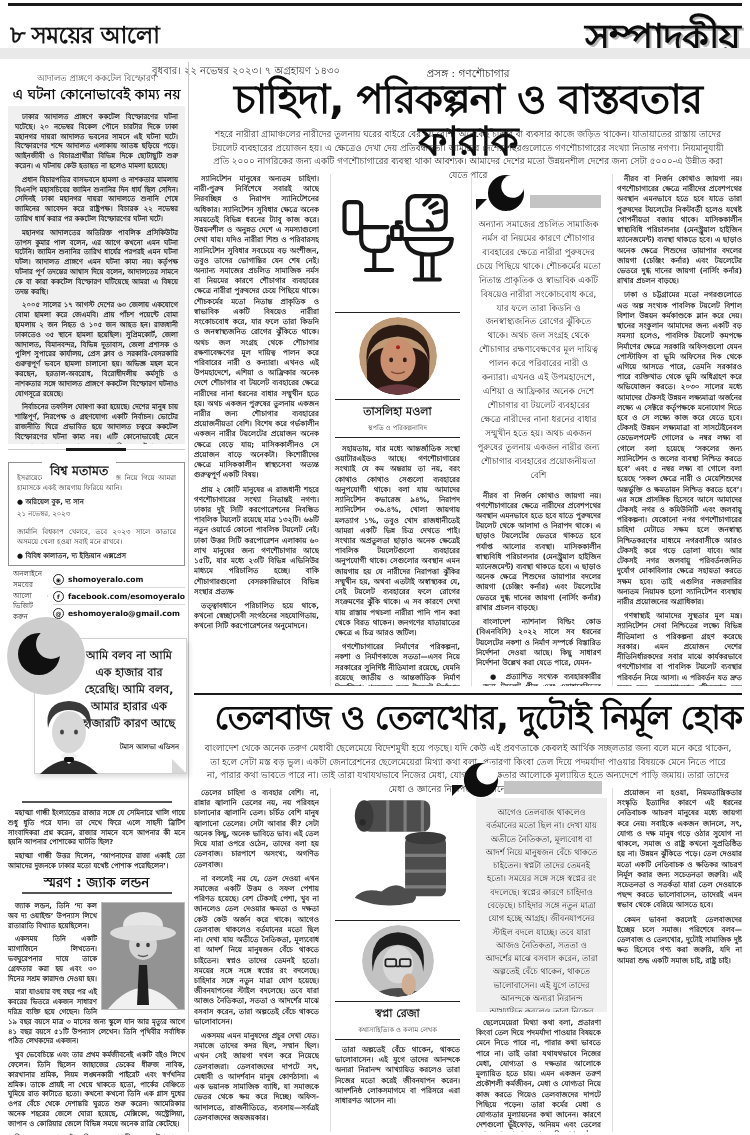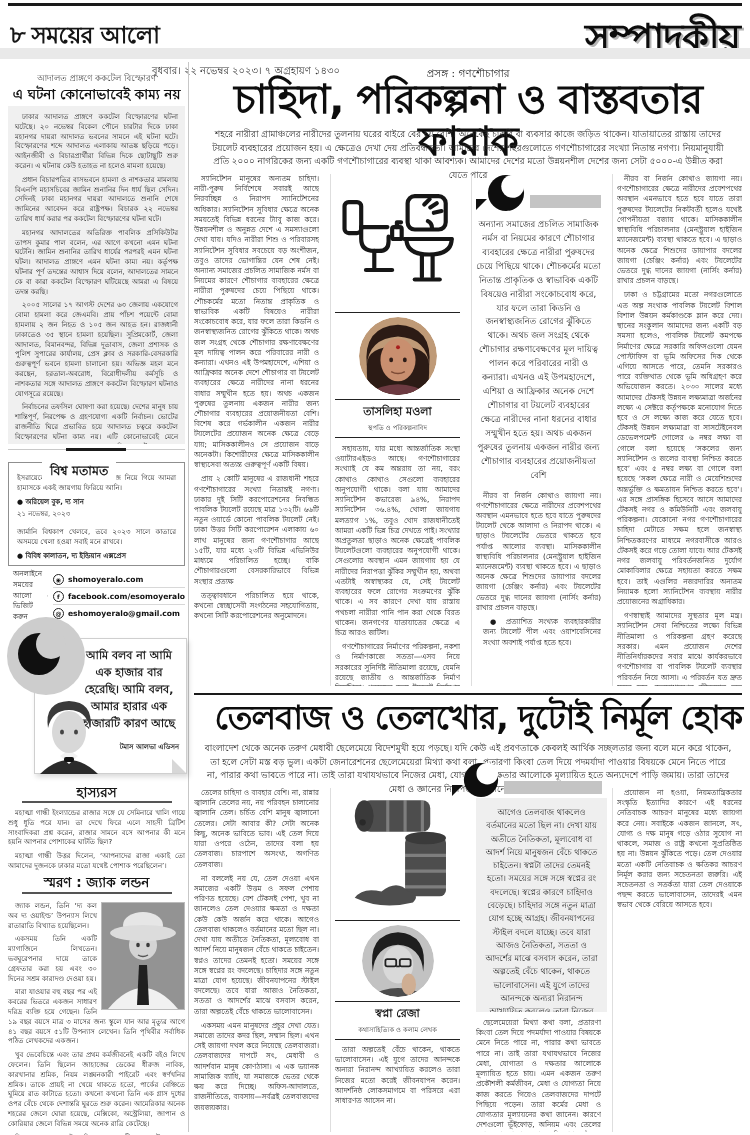--- a/index.html
+++ b/index.html
@@ -1,21 +1,21 @@
 <!DOCTYPE html>
 <html lang="bn"><head>
 <meta charset="utf-8">
 <style>
   html,body{margin:0;padding:0;background:#fff;}
   .page{position:relative;width:750px;height:1135px;background:#fff;overflow:hidden;
         font-family:"DejaVu Sans", sans-serif;color:#161616;}
   .abs{position:absolute;}
   .ctr{text-align:center;}
   .just{text-align:justify;}
-  .bodytext{font-size:7.2px;line-height:1.42;color:#1c1c1c;}
+  .bodytext{font-size:7.2px;line-height:1.42;color:#1c1c1c;font-weight:bold;}
   .bodytext p{margin:0 0 4px 0;text-indent:7px;}
   .rule{background:#1a1a1a;}
   .hair{background:#c9c9c9;}
   .colrule{background:#dedede;width:1px;}
   
   .brand{font-size:23px;font-weight:800;letter-spacing:-0.5px;}
   .pageno{font-size:24px;font-weight:800;margin-right:6px;}
   .dateline{font-size:10px;color:#333;margin-top:33px;}
   .masthead{font-size:38px;font-weight:800;letter-spacing:-1px;color:#0c0c0c;
             text-shadow:2px 2px 0 #b5b5b5;}
@@ -165,21 +165,20 @@
     <rect width="86" height="80" fill="#ffffff" opacity="0"></rect>
     <path d="M14,80 Q43,52 72,80 Z" fill="#2b2b2b"></path>
     <path d="M34,62 L43,56 L52,62 L43,70 Z" fill="#f2f2f2"></path>
     <rect x="38" y="63" width="10" height="5" rx="2" fill="#111"></rect>
     <ellipse cx="43" cy="38" rx="17" ry="21" fill="#d8d8d8"></ellipse>
     <path d="M22,34 Q18,8 43,7 Q68,8 64,34 Q60,16 43,16 Q26,16 22,34 Z" fill="#3a3a3a"></path>
     <ellipse cx="36" cy="38" rx="2" ry="2.5" fill="#444"></ellipse>
       <ellipse cx="50" cy="38" rx="2" ry="2.5" fill="#444"></ellipse>
   </svg>
 
-  <div class="abs ctr sec-title" style="left:8px;top:782px;width:177px;">হাস্যরস</div>
   <div class="abs" style="left:22px;top:801px;width:150px;height:2px;background:#555;"></div>
   <div class="abs bodytext just" style="left:8px;top:809px;width:177px;height:56px;font-size:6.9px;">
     <p>মহাত্মা গান্ধী ইংল্যান্ডের রাজার সঙ্গে যে সেমিনারে খালি গায়ে শুধু ধুতি পরে যান। তা দেখে ফিরে এলে সাহসী ব্রিটিশ সাংবাদিকরা প্রশ্ন করেন, রাজার সামনে বসে আপনার কী মনে হয়নি আপনার পোশাকের ঘাটতি ছিল?</p>
     <p>মহাত্মা গান্ধী উত্তর দিলেন, ‘আপনাদের রাজা একাই তো আমাদের দুজনকে ঢাকার মতো যথেষ্ট পোশাক পরেছিলেন’।</p>
   </div>
 
   <div class="abs ctr sec-title" style="left:8px;top:872px;width:177px;">স্মরণ : জ্যাক লন্ডন</div>
   <div class="abs" style="left:22px;top:892px;width:150px;height:2px;background:#555;"></div>
   <div class="abs bodytext just" style="left:8px;top:902px;width:177px;height:230px;font-size:6.9px;">
     <svg class="photo-frame" style="float:right;margin:0 0 3px 4px;" width="82" height="106" viewBox="0 0 82 106">
@@ -271,20 +270,21 @@
       <div class="tri"></div>
       <svg width="38" height="38" viewBox="0 0 40 40">
         <circle cx="20" cy="20" r="19" fill="#0e0e0e"></circle>
           <circle cx="27" cy="13" r="12" fill="#fff"></circle>
       </svg>
       <div class="pq-bar"></div>
     </div>
     <div class="pq-text" style="margin:6px 0 8px;">অন্যান্য সমাজের প্রচলিত সামাজিক নর্মস বা নিয়মের কারণে শৌচাগার ব্যবহারের ক্ষেত্রে নারীরা পুরুষদের চেয়ে পিছিয়ে থাকে। শৌচকর্মের মতো নিতান্ত প্রাকৃতিক ও স্বাভাবিক একটি বিষয়েও নারীরা সংকোচবোধ করে, যার ফলে তারা কিডনি ও জনস্বাস্থ্যজনিত রোগের ঝুঁকিতে থাকে। অথচ জল সংগ্রহ থেকে শৌচাগার রক্ষণাবেক্ষণের মূল দায়িত্ব পালন করে পরিবারের নারী ও কন্যারা। এখনও এই উপমহাদেশে, এশিয়া ও আফ্রিকার অনেক দেশে শৌচাগার বা টয়লেট ব্যবহারের ক্ষেত্রে নারীদের নানা ধরনের বাধার সম্মুখীন হতে হয়। অথচ একজন পুরুষের তুলনায় একজন নারীর জন্য শৌচাগার ব্যবহারের প্রয়োজনীয়তা বেশি</div>
     <div class="bodytext just">
       <p>নীরব বা নির্জন কোথাও জায়গা নয়। গণশৌচাগারের ক্ষেত্রে নারীদের প্রবেশপথের অবস্থান এমনভাবে হতে হবে যাতে পুরুষদের টয়লেট থেকে আলাদা ও নিরাপদ থাকে। এ ছাড়াও টয়লেটের ভেতরে থাকতে হবে পর্যাপ্ত আলোর ব্যবস্থা। মাসিককালীন স্বাস্থ্যবিধি পরিচালনার (মেনস্ট্রুয়াল হাইজিন ম্যানেজমেন্ট) ব্যবস্থা থাকতে হবে। এ ছাড়াও অনেক ক্ষেত্রে শিশুদের ডায়াপার বদলের জায়গা (চেঞ্জিং কর্নার) এবং টয়লেটের ভেতরে দুগ্ধ দানের জায়গা (নার্সিং কর্নার) রাখার প্রচলন বাড়ছে।</p>
+      <p>বাংলাদেশ ন্যাশনাল বিল্ডিং কোড (বিএনবিসি) ২০২২ সালে সব ধরনের টয়লেটের নকশা ও নির্মাণ সম্পর্কে বিস্তারিত নির্দেশনা দেওয়া আছে। কিছু সাধারণ নির্দেশনা উল্লেখ করা যেতে পারে, যেমন-</p>
       <p class="bullet">● প্রত্যাশিত সংখ্যক ব্যবহারকারীর জন্য টয়লেট পীল এবং ওয়াশবেসিনের সংখ্যা অবশ্যই পর্যাপ্ত হতে হবে।</p>
 
     </div>
   </div>
 
   <div class="abs col bodytext just" style="left:617px;top:174px;width:125px;height:512px;">
     <p>নীরব বা নির্জন কোথাও জায়গা নয়। গণশৌচাগারের ক্ষেত্রে নারীদের প্রবেশপথের অবস্থান এমনভাবে হতে হবে যাতে তারা পুরুষদের টয়লেটের নিকটবর্তী হলেও যথেষ্ট গোপনীয়তা বজায় থাকে। মাসিককালীন স্বাস্থ্যবিধি পরিচালনার (মেনস্ট্রুয়াল হাইজিন ম্যানেজমেন্ট) ব্যবস্থা থাকতে হবে। এ ছাড়াও অনেক ক্ষেত্রে শিশুদের ডায়াপার বদলের জায়গা (চেঞ্জিং কর্নার) এবং টয়লেটের ভেতরে দুগ্ধ দানের জায়গা (নার্সিং কর্নার) রাখার প্রচলন বাড়ছে।</p>
     <p>ঢাকা ও চট্টগ্রামের মতো নগরগুলোতে এত অল্প সংখ্যক পাবলিক টয়লেট বিশাল বিশাল উন্নয়ন কর্মকাণ্ডকে ম্লান করে দেয়। স্থানের সংকুলান আমাদের জন্য একটি বড় সমস্যা হলেও, পাবলিক টয়লেট কমপক্ষে নির্মাণের ক্ষেত্রে সরকারি অফিসগুলো যেমন পোস্টাফিস বা ভূমি অফিসের দিক থেকে এগিয়ে আসতে পারে, তেমনি সরকারও পারে ব্যক্তিখাত থেকে ভূমি অধিগ্রহণ করে অভিযোজন করতে। ২০৩০ সালের মধ্যে আমাদের টেকসই উন্নয়ন লক্ষ্যমাত্রা অর্জনের লক্ষ্যে এ সেক্টরে কর্তৃপক্ষকে মনোযোগ দিতে হবে ও সে লক্ষ্যে কাজ করে যেতে হবে। টেকসই উন্নয়ন লক্ষ্যমাত্রা বা সাসটেইনেবল ডেভেলপমেন্ট গোলের ৬ নম্বর লক্ষ্য বা গোলে বলা হয়েছে ‘সকলের জন্য স্যানিটেশন ও জলের ব্যবস্থা নিশ্চিত করতে হবে’ এবং ৫ নম্বর লক্ষ্য বা গোলে বলা হয়েছে ‘সকল ক্ষেত্রে নারী ও মেয়েশিশুদের অন্তর্ভুক্তি ও ক্ষমতায়ন নিশ্চিত করতে হবে’। এর সঙ্গে প্রাসঙ্গিক হিসেবে আসে আমাদের টেকসই নগর ও কমিউনিটি এবং জলবায়ু পরিকল্পনা। যেকোনো নগর গণশৌচাগারের চাহিদা মেটাতে সক্ষম হলে জনস্বাস্থ্য নিশ্চিতকরণের মাধ্যমে নগরবাসীকে আরও টেকসই করে গড়ে তোলা যাবে। আর টেকসই নগর জলবায়ু পরিবর্তনজনিত দুর্যোগ মোকাবিলার ক্ষেত্রে সহায়তা করতে সক্ষম হবে। তাই এগুলির নজরদারির অন্যতম নিয়ামক হলো স্যানিটেশন ব্যবস্থায় নারীর প্রয়োজনের অগ্রাধিকার।</p>
     <p>গণস্বাস্থ্যই আমাদের সুস্থতার মূল মন্ত্র। স্যানিটেশন সেবা নিশ্চিতের লক্ষ্যে বিভিন্ন নীতিমালা ও পরিকল্পনা গ্রহণ করেছে সরকার। এমন প্রয়োজন দেশের নীতিনির্ধারকদের সবার মাঝে কার্যকরভাবে গণশৌচাগার বা পাবলিক টয়লেট ব্যবস্থার পরিবর্তন নিয়ে আসা। এ পরিবর্তন যত দ্রুত সম্ভব হবে, জনসাধারণের জীবনমান তত দ্রুত উন্নত হবে।</p>
   </div>
@@ -359,15 +359,16 @@
   </div>
   <div class="abs pq-box" style="left:476px;top:798px;width:131px;height:214px;">
     <div class="pq-text" style="font-size:8.2px;">আগেও তেলবাজ থাকলেও বর্তমানের মতো ছিল না। দেখা যায় অতীতে নৈতিকতা, মূল্যবোধ বা আদর্শ নিয়ে মানুষজন বেঁচে থাকতে চাইতেন। স্বপ্নটা তাদের তেমনই হতো। সময়ের সঙ্গে সঙ্গে স্বপ্নের রং বদলেছে। স্বপ্নের কারণে চাহিদাও বেড়েছে। চাহিদার সঙ্গে নতুন মাত্রা যোগ হচ্ছে আগ্রহ। জীবনযাপনের স্টাইল বদলে যাচ্ছে। তবে যারা আজও নৈতিকতা, সততা ও আদর্শের মাঝে বসবাস করেন, তারা অল্পতেই বেঁচে থাকেন, থাকতে ভালোবাসেন। এই যুগে তাদের আনন্দকে অন্যরা নিরানন্দ আখ্যায়িত করলেও তারা নিজের মতো করেই জীবনযাপন করেন। আদর্শচ্যুত লোকসমাগমে বা পরিসরে এরা সাধারণত আসেন না</div>
   </div>
   <div class="abs col bodytext just" style="left:476px;top:1018px;width:125px;height:114px;">
     <p>ছেলেমেয়েরা মিথ্যা কথা বলা, প্রতারণা কিংবা তেল দিয়ে পদমর্যাদা পাওয়ার বিষয়কে মেনে নিতে পারে না, পারার কথা ভাবতে পারে না। তাই তারা যথাযথভাবে নিজের মেধা, যোগ্যতা ও দক্ষতার আলোকে মূল্যায়িত হতে চায়। এমন একজন তরুণ প্রকৌশলী কর্মজীবন, মেধা ও যোগ্যতা নিয়ে কাজ করতে গিয়েও তেলবাজদের দাপটে পিছিয়ে পড়েন। তারা কর্মের মেধা ও যোগ্যতার মূল্যায়নের কথা জানেন। কারণে দেশগুলো ভূঁইফোড়, অনিয়ম এবং তেলের বরাবর যাওয়া না-হওয়ায় অভিযোগ ওঠে।</p>
   </div>
 
   <div class="abs col bodytext just" style="left:617px;top:788px;width:125px;height:344px;">
     <p>প্রয়োজন না হওয়া, নিয়মতান্ত্রিকতার সংস্কৃতি ইত্যাদির কারণে এই ধরনের নেতিবাচক আচরণ মানুষের মধ্যে জায়গা করে নেয়। সবাইকে একজন জানলে, সৎ, যোগ্য ও দক্ষ মানুষ গড়ে ওঠার সুযোগ না থাকলে, সমাজ ও রাষ্ট্র কখনো সুপ্রতিষ্ঠিত হয় না। উন্নয়ন ঝুঁকিতে পড়ে। তেল দেওয়ার মতো একটি নেতিবাচক ও ক্ষতিকর আচরণ নির্মূল করার জন্য সচেতনতা জরুরি। এই সচেতনতা ও সতর্কতা যারা তেল দেওয়াকে পছন্দ করতে ভালোবাসেন, তাদেরই এমন স্বভাব থেকে বেরিয়ে আসতে হবে।</p>
+    <p>কেমন ভাবনা করলেই তেলবাজদের ইচ্ছেয় চলে সমাজ। পরিশেষে বলব—তেলবাজ ও তেলখোর, দুটোই সামাজিক দুষ্ট ক্ষত হিসেবে গণ্য করা জরুরি, যদি না আমরা শুদ্ধ একটি সমাজ চাই, রাষ্ট্র চাই।</p>
   </div>
 
 </div>
 
 </body></html>

